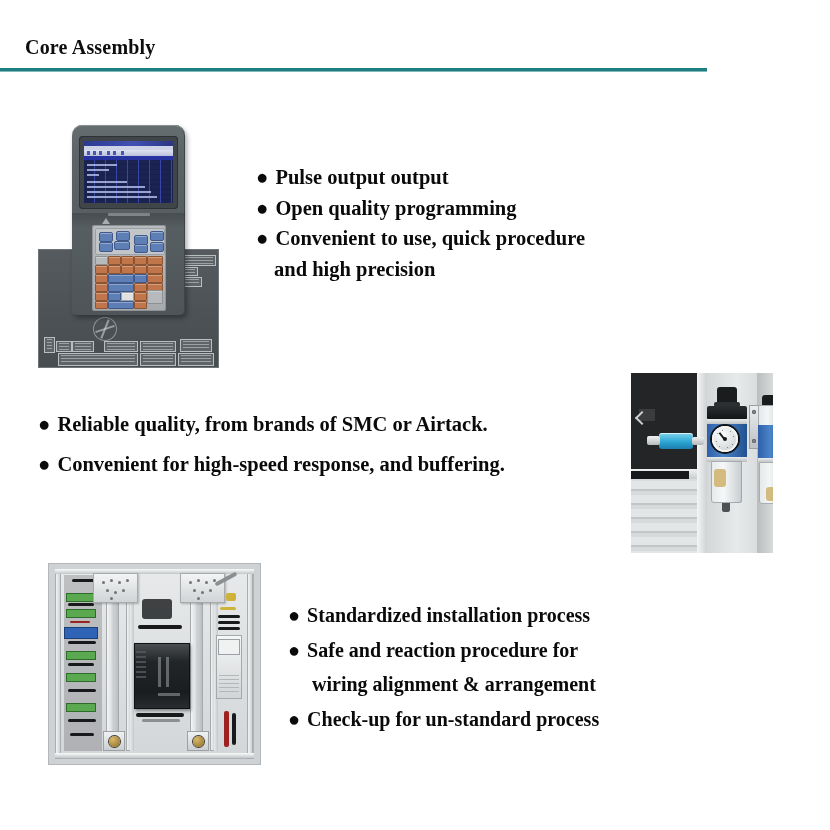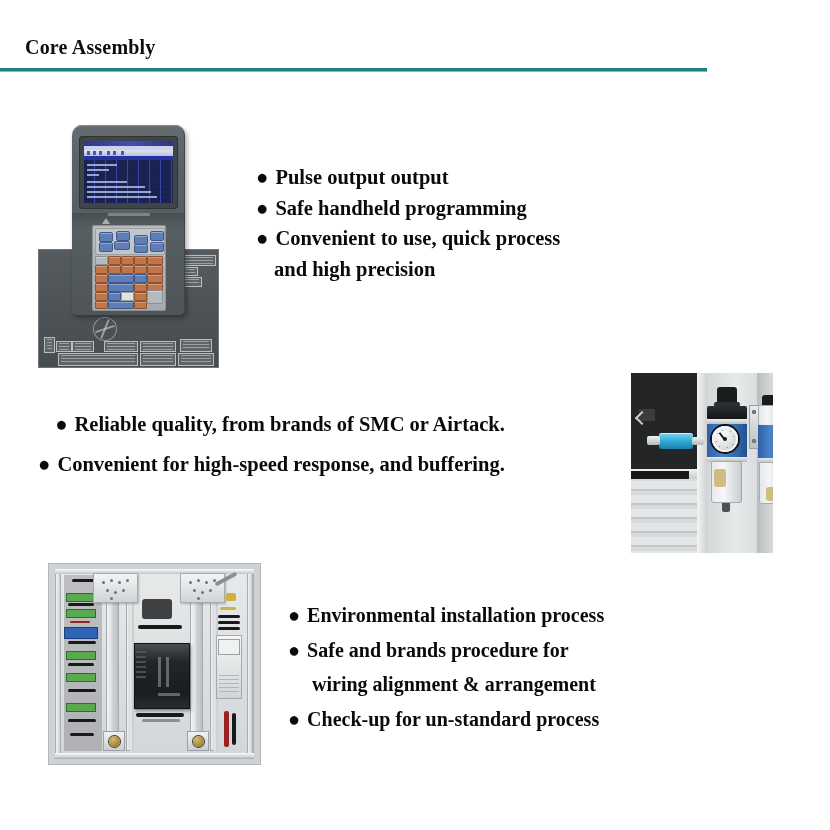--- a/index.html
+++ b/index.html
@@ -54,21 +54,21 @@
     font-weight:bold;color:#0a0a0a;
     white-space:nowrap;
   }
   .bullets .li .dot{display:inline-block;margin-right:7px;}
   .bullets .li.cont{}
 
   #text-block-1{left:256px;top:162px;}
   #text-block-1 .li{font-size:20.5px;line-height:30.5px;}
   #text-block-1 .li.cont{padding-left:18px;}
 
-  #text-block-2{left:38px;top:404px;text-align:right;}
+  #text-block-2{left:38px;top:404px;}
   #text-block-2 .li{font-size:20.5px;line-height:40px;}
 
   #text-block-3{left:288px;top:598px;}
   #text-block-3 .li{font-size:20px;line-height:34.5px;}
   #text-block-3 .li.cont{padding-left:24px;}
 
   
   .fig-pendant{position:absolute;left:38px;top:125px;width:182px;height:245px;}
   .panel-body{
     position:absolute;left:0px;top:124px;width:181px;height:119px;
@@ -405,24 +405,24 @@
         </div>
       </div>
     </div>
   </div>
 
   <div class="bullets" id="text-block-1">
     <span class="li">
       <span class="dot">●</span><span>Pulse output output</span>
     </span>
     <span class="li">
-      <span class="dot">●</span><span>Safe handheld programming</span>
-    </span>
-    <span class="li">
-      <span class="dot">●</span><span>Convenient to use, quick process</span>
+      <span class="dot">●</span><span>Open quality programming</span>
+    </span>
+    <span class="li">
+      <span class="dot">●</span><span>Convenient to use, quick procedure</span>
     </span>
     <span class="li cont">
       <span>and high precision</span>
     </span>
   </div>
 
   <div class="bullets" id="text-block-2">
     <span class="li">
       <span class="dot">●</span><span>Reliable quality, from brands of SMC or Airtack.</span>
     </span>
@@ -557,24 +557,24 @@
     <div class="wire" style="left:170px;top:58px;width:22px;height:3px;"></div>
     <div class="wire" style="left:170px;top:64px;width:22px;height:3px;"></div>
     <div class="wire red" style="left:176px;top:148px;width:5px;height:36px;"></div>
     <div class="wire" style="left:184px;top:150px;width:4px;height:32px;"></div>
     <div class="wire gray" style="left:166px;top:14px;width:24px;height:4px;transform:rotate(-28deg);"></div>
     <div class="wire yellow" style="left:178px;top:30px;width:10px;height:8px;"></div>
   </div>
 
   <div class="bullets" id="text-block-3">
     <span class="li">
-      <span class="dot">●</span><span>Environmental installation process</span>
-    </span>
-    <span class="li">
-      <span class="dot">●</span><span>Safe and brands procedure for</span>
+      <span class="dot">●</span><span>Standardized installation process</span>
+    </span>
+    <span class="li">
+      <span class="dot">●</span><span>Safe and reaction procedure for</span>
     </span>
     <span class="li cont">
       <span>wiring alignment &amp; arrangement</span>
     </span>
     <span class="li">
       <span class="dot">●</span><span>Check-up for un-standard process</span>
     </span>
   </div>
 
 </div>

